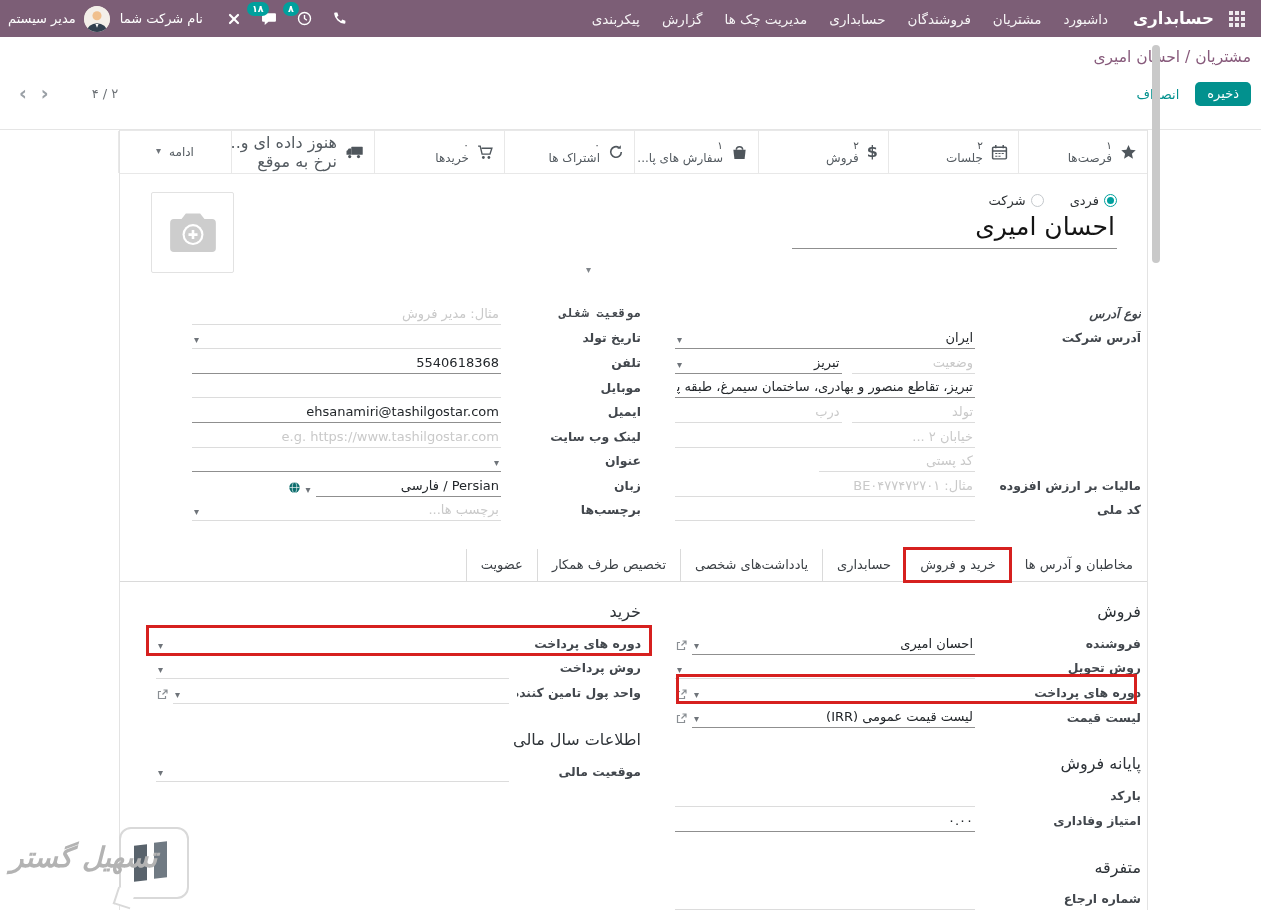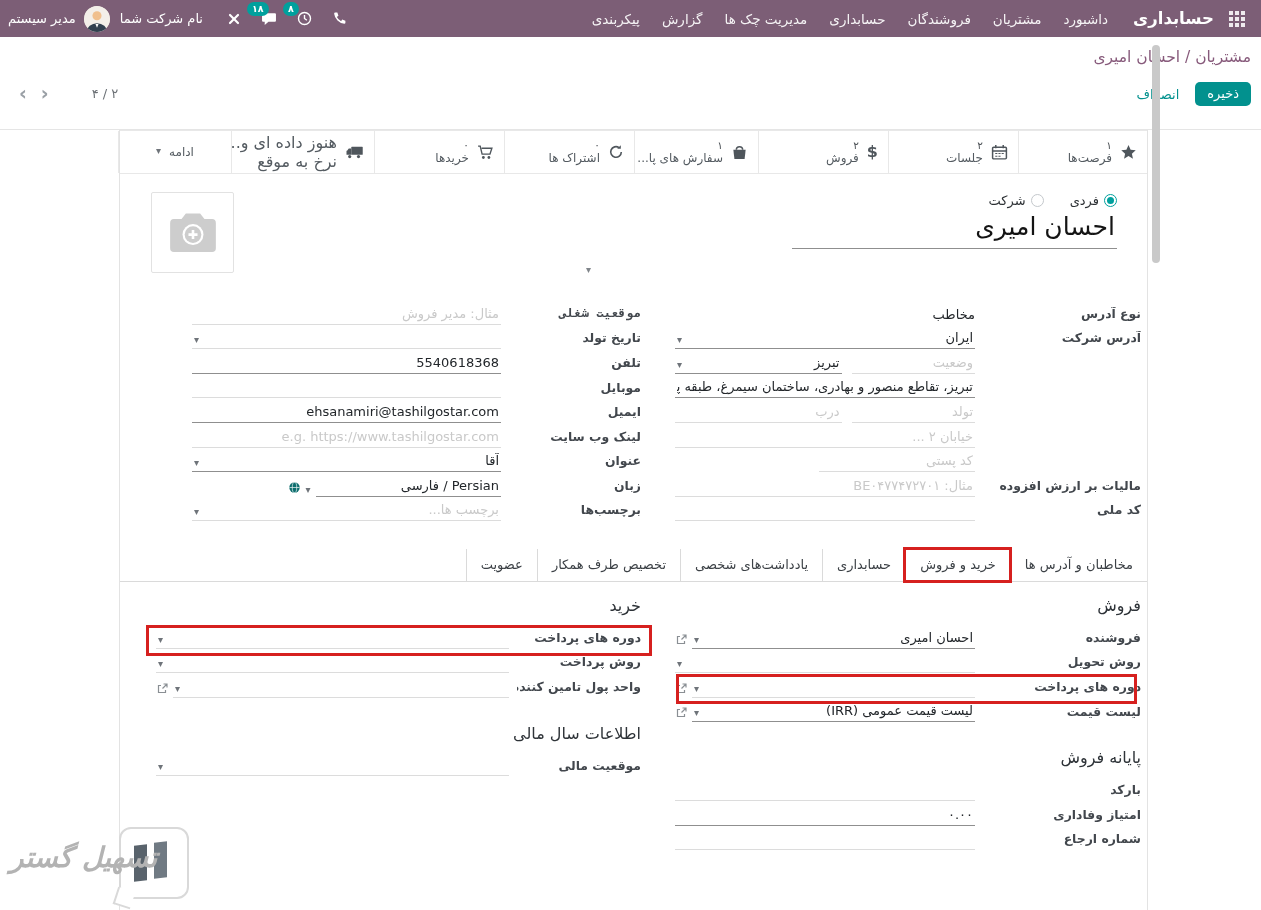--- a/index.html
+++ b/index.html
@@ -78,21 +78,21 @@
   .plainval { font-size:13px; color:#22262a; padding-bottom:3px; }
   .ffld.split { justify-content:space-between; }
   .ffld.split .finp { flex:0 0 41%; }
   .ffld.split .finp:last-child { flex:0 0 55.5%; }
   .oicon { flex:none; display:flex; padding-bottom:3px; }
   
   .tabs { position:absolute; top:419px; left:0; right:0; height:33px; display:flex; border-bottom:1px solid #dadada; }
   .tab { padding:8px 14px 7px; font-size:13px; color:#3c4146; border-left:1px solid #dadada; white-space:nowrap; }
   .tab.active { outline:3px solid var(--red); outline-offset:-1px;text-align:center; }
   
-  .sec-title { font-size:16px; font-weight:normal; color:#2e3338; margin:14px 0 9px; }
+  .sec-title { font-size:16px; font-weight:normal; color:#2e3338; margin:20px 0 9px; }
   .sec-title.mt { margin-top:26px; }
   
   .ann { position:absolute; border:3px solid var(--red); z-index:50; pointer-events:none; }
   #ann-sales { left:676px; top:674px; width:461px; height:30px; }
   #ann-purchase { left:146px; top:625px; width:506px; height:31px; }
   
   .thumb { position:absolute; left:1152px; top:45px; width:8px; height:218px; background:#c9c9c9; border-radius:4px; z-index:60; }
   
   .wm-logo { position:absolute; left:119px; top:827px; width:70px; height:72px; background:#fff;
     border:2px solid #d9d9d9; border-radius:12px; z-index:40; }
@@ -301,24 +301,21 @@
       <span class="ropt">
         <span class="radio"></span>
         <span>شرکت</span>
       </span>
     </div>
   <div class="bigname">احسان امیری</div>
   <span class="cmp-caret">▾</span>
 
   <div class="col-details c-right" id="det-right">
       <div class="frow">
-        <label class="flbl" style="width: 158px;">نوع آدرس</label>
-        <div class="ffld" style="padding-left: 37px;">
-          <span class="plainval">مخاطب</span>
-        </div>
+        <label class="flbl" style="width: 158px; font-style: italic;">نوع آدرس</label>
       </div>
       <div class="frow">
         <label class="flbl" style="width: 158px;">آدرس شرکت</label>
         <div class="ffld" style="padding-left: 37px;">
           <div class="finp filled">
             <span class="val">ایران</span>
             <span class="caret">▾</span>
           </div>
         </div>
       </div>
@@ -433,21 +430,20 @@
         <div class="ffld" style="padding-left: 62px;">
           <div class="finp ltr">
             <span class="val ph">e.g. https://www.tashilgostar.com</span>
           </div>
         </div>
       </div>
       <div class="frow">
         <label class="flbl" style="width: 132px;">عنوان</label>
         <div class="ffld" style="padding-left: 62px;">
           <div class="finp filled">
-            <span class="val">آقا</span>
             <span class="caret">▾</span>
           </div>
         </div>
       </div>
       <div class="frow">
         <label class="flbl" style="width: 132px;">زبان</label>
         <div class="ffld" style="padding-left: 62px;">
           <div class="finp filled" style="flex: 0 0 60%;">
             <span class="val">Persian / فارسی</span>
           </div>
@@ -559,20 +555,21 @@
         </div>
         <div class="frow">
           <label class="flbl" style="width: 158px;">امتیاز وفاداری</label>
           <div class="ffld" style="padding-left: 37px;">
             <div class="finp filled">
               <span class="val">۰.۰۰</span>
             </div>
           </div>
         </div>
       </div>
+    <div class="sec-title mt">متفرقه</div>
     <div id="rows-misc">
         <div class="frow">
           <label class="flbl" style="width: 158px;">شماره ارجاع</label>
           <div class="ffld" style="padding-left: 37px;">
             <div class="finp">
               <span class="val ph"></span>
             </div>
           </div>
         </div>
       </div>

